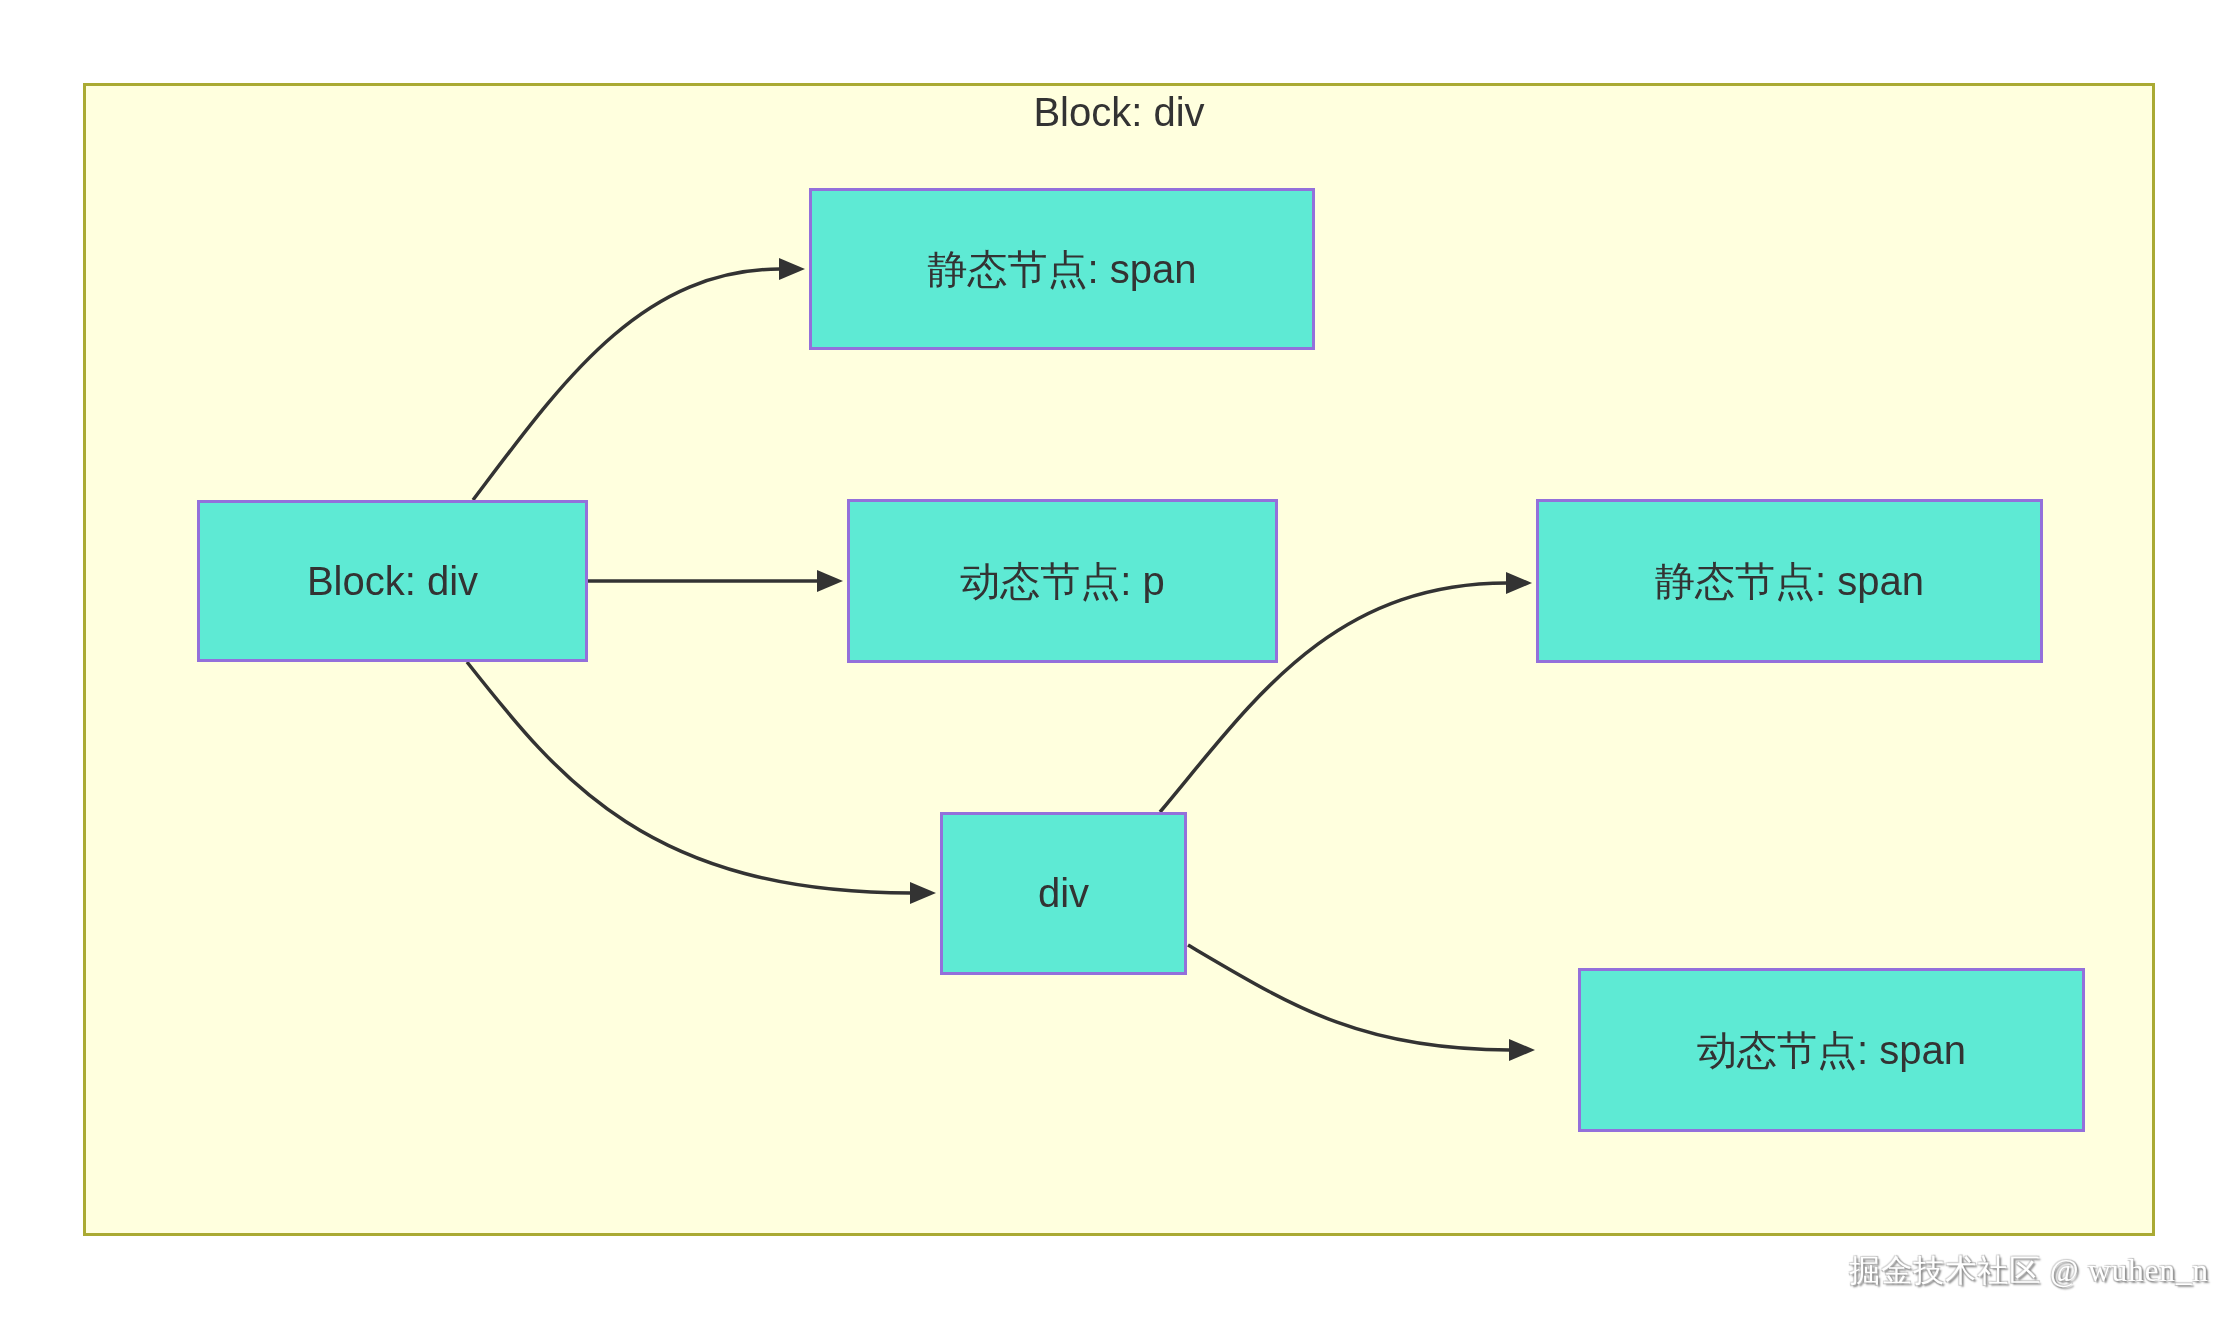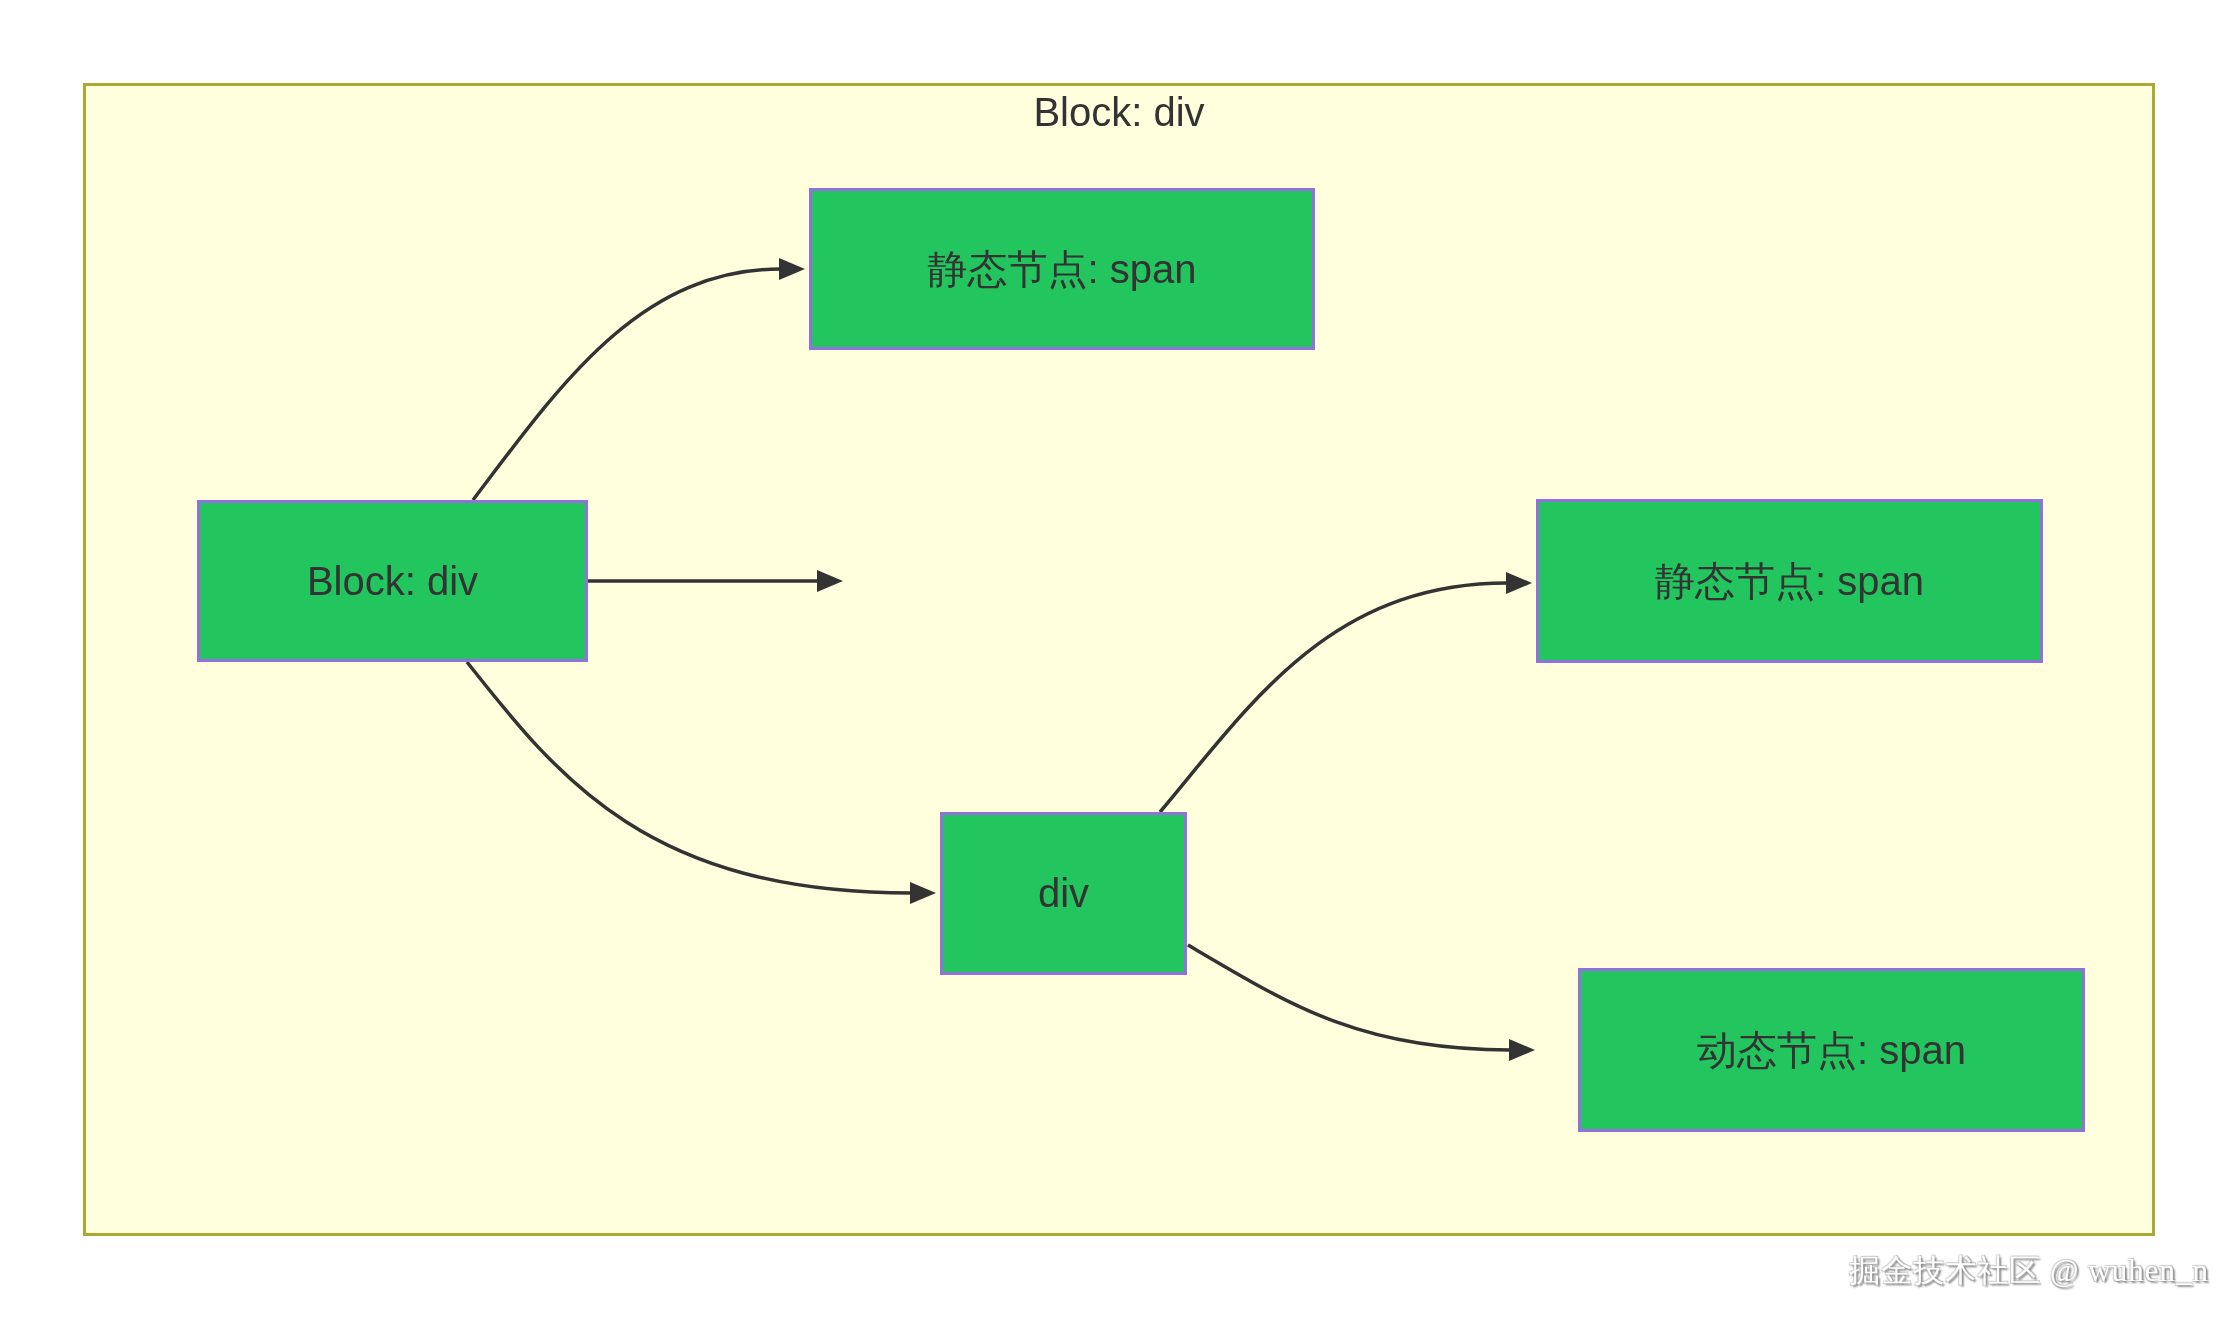--- a/index.html
+++ b/index.html
@@ -36,21 +36,21 @@
   }
   svg.edges path.edge {
     fill: none;
     stroke: #333333;
     stroke-width: 3.5px;
   }
 
   
   .node {
     position: absolute;
-    background: #22c55e;
+    background: #5eead4;
     border: 3px solid #9370db;
     color: #333333;
     font-size: 40px;
     display: flex;
     align-items: center;
     justify-content: center;
     white-space: nowrap;
   }
   .node-root        { left: 197px;  top: 500px; width: 391px; height: 162px; }
   .node-static-top  { left: 809px;  top: 188px; width: 506px; height: 162px; }
@@ -96,20 +96,23 @@
   </svg>
 
   <div class="node node-root">
     <span>Block: div</span>
   </div>
 
   <div class="node node-static-top">
     <span>静态节点: span</span>
   </div>
 
+  <div class="node node-dynamic-p">
+    <span>动态节点: p</span>
+  </div>
 
   <div class="node node-child-div">
     <span>div</span>
   </div>
 
   <div class="node node-static-right">
     <span>静态节点: span</span>
   </div>
 
   <div class="node node-dynamic-span">

